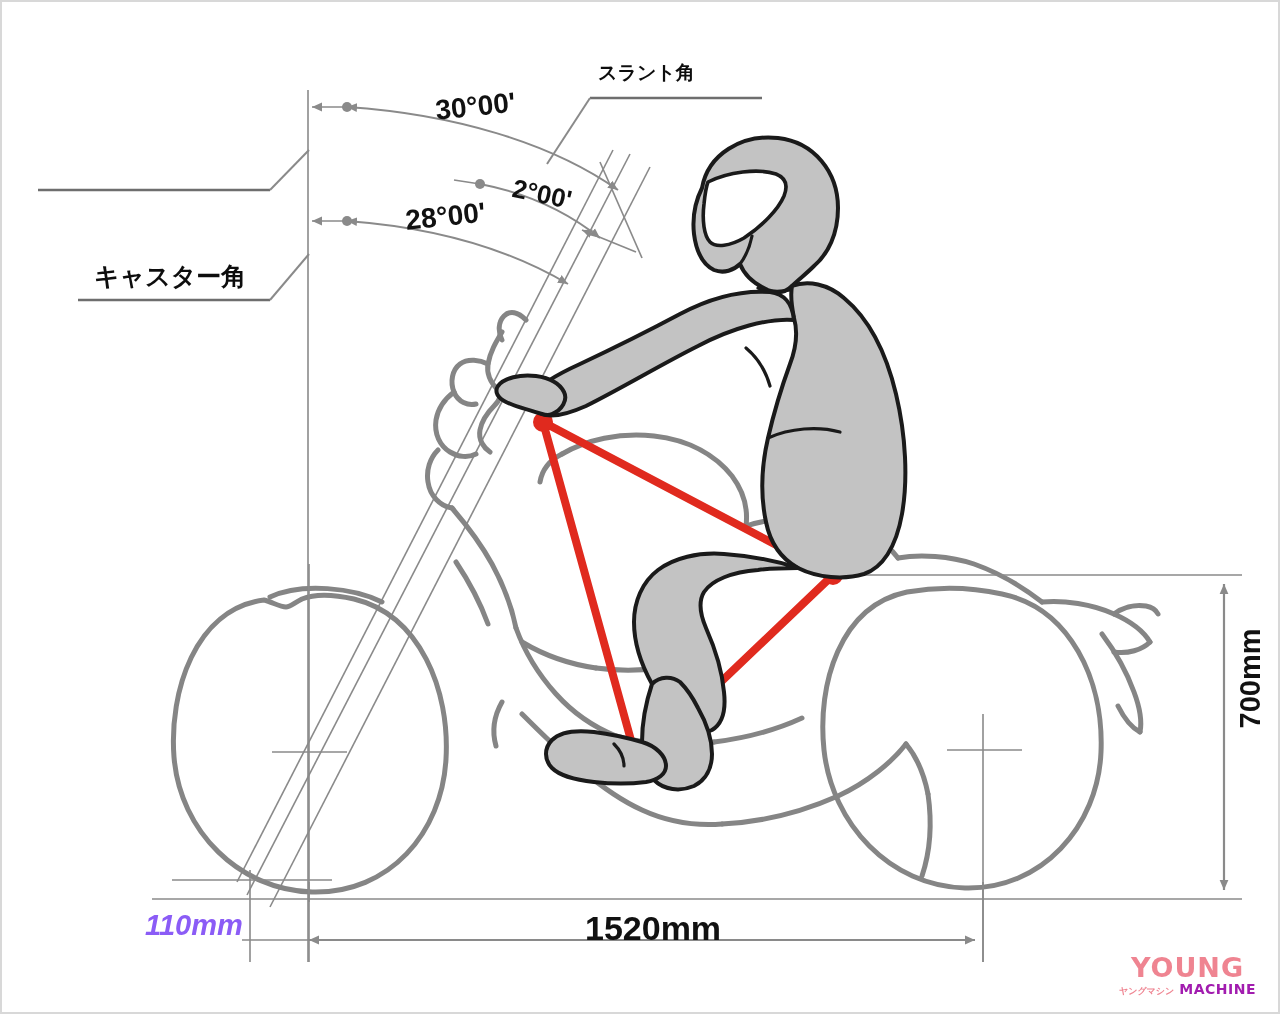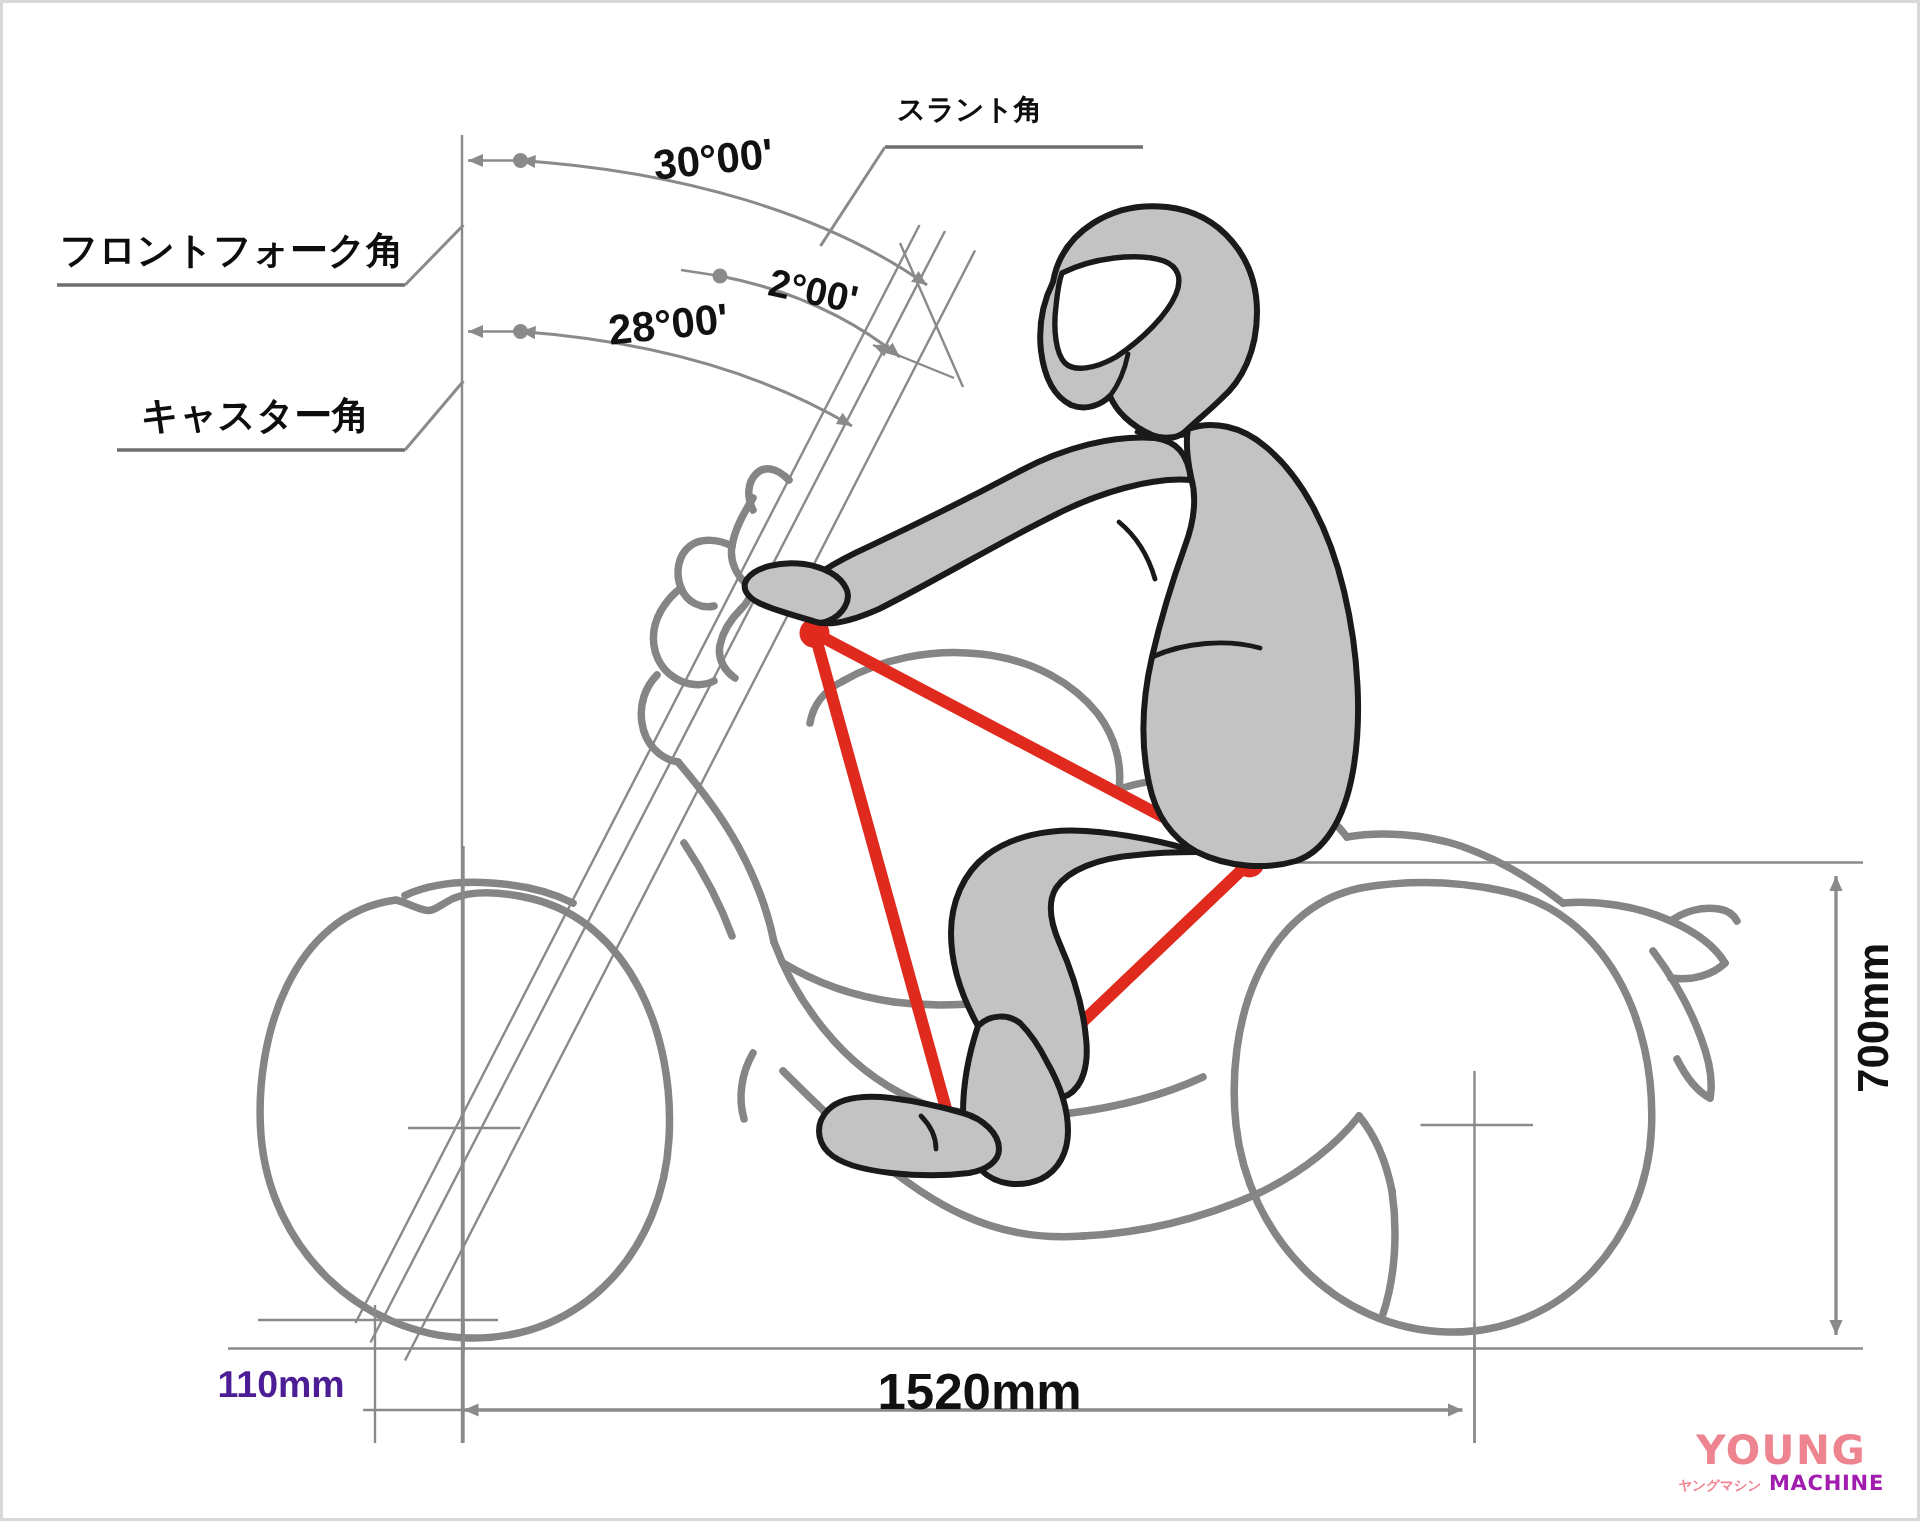--- a/index.html
+++ b/index.html
@@ -279,40 +279,38 @@
                C670,674 658,674 650,682 Z"></path>
 
       <path class="rider-fill" d="M640,740 C626,736 608,732 592,730 C574,728 558,730 550,738
                C542,746 542,758 550,766 C558,774 574,778 592,780
                C610,782 628,782 644,780 C656,778 664,772 664,764
                C664,754 654,744 640,740 Z"></path>
       <path class="rider-line" d="M612,742 C618,748 622,756 622,764"></path>
     </g>
   </svg>
 
-  <div style="position:absolute;left:38px;top:148px;font-family:'DejaVu Sans','Liberation Sans',sans-serif;
-              font-weight:bold;font-size:25px;color:#0d0d0d;white-space:nowrap;letter-spacing:0px;">フロントフォーク角</div>
 
   <div style="position:absolute;left:92px;top:258px;font-family:'DejaVu Sans','Liberation Sans',sans-serif;
               font-weight:bold;font-size:25px;color:#0d0d0d;white-space:nowrap;">キャスター角</div>
 
   <div style="position:absolute;left:596px;top:58px;font-family:'DejaVu Sans','Liberation Sans',sans-serif;
               font-weight:bold;font-size:19px;color:#0d0d0d;white-space:nowrap;">スラント角</div>
 
   <div style="position:absolute;left:432px;top:93px;font-family:'Liberation Sans','DejaVu Sans',sans-serif;
               font-weight:bold;font-size:28px;color:#111;transform:rotate(-6deg);transform-origin:left top;">30°00'</div>
 
   <div style="position:absolute;left:402px;top:203px;font-family:'Liberation Sans','DejaVu Sans',sans-serif;
               font-weight:bold;font-size:28px;color:#111;transform:rotate(-6deg);transform-origin:left top;">28°00'</div>
 
   <div style="position:absolute;left:514px;top:171px;font-family:'Liberation Sans','DejaVu Sans',sans-serif;
               font-weight:bold;font-size:26px;color:#111;transform:rotate(12deg);transform-origin:left top;">2°00'</div>
 
   <div style="position:absolute;left:143px;top:907px;font-family:'Liberation Sans','DejaVu Sans',sans-serif;
-              font-weight:bold;font-size:25px;color:#4c1d95;">110mm</div>
+              font-weight:bold;font-size:29px;color:#8b5cf6;font-style:italic;">110mm</div>
 
   <div style="position:absolute;left:583px;top:907px;font-family:'Liberation Sans','DejaVu Sans',sans-serif;
               font-weight:bold;font-size:29px;color:#111;"></div>
 
   <div style="position:absolute;left:583px;top:907px;font-family:'Liberation Sans','DejaVu Sans',sans-serif;
               font-weight:bold;font-size:34px;color:#111;">1520mm</div>
 
   <div style="position:absolute;left:1178px;top:660px;width:140px;text-align:center;
               font-family:'Liberation Sans','DejaVu Sans',sans-serif;
               font-weight:bold;font-size:29px;color:#111;

